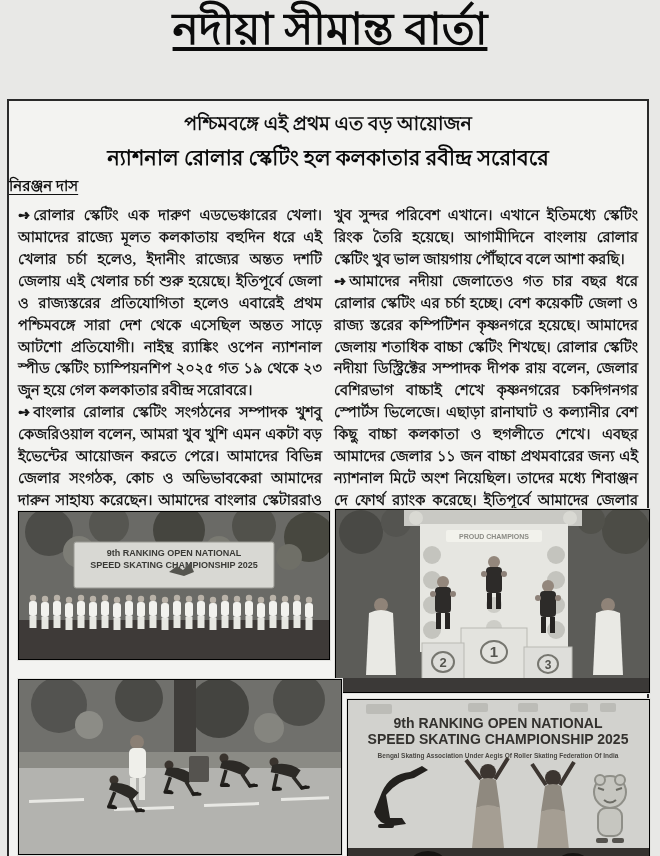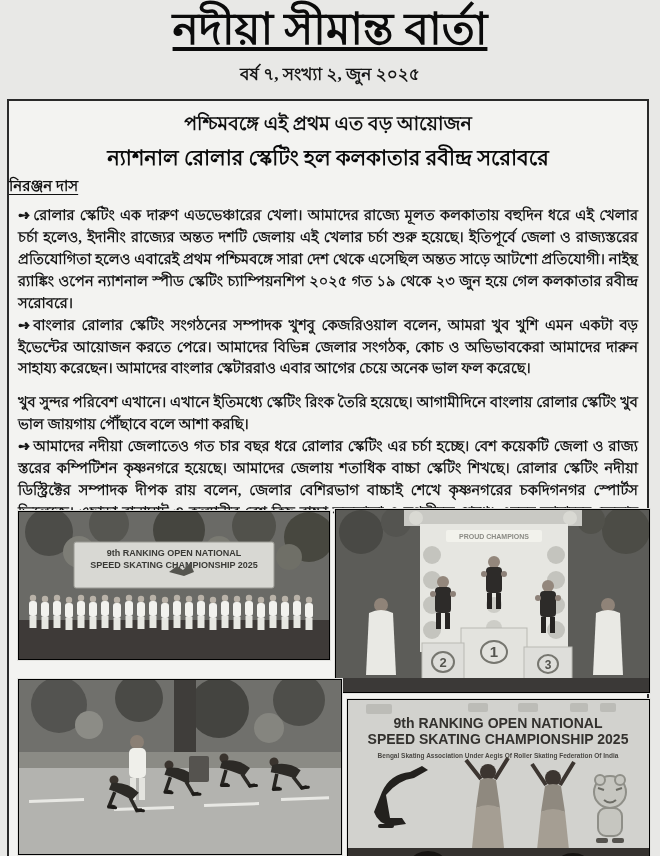--- a/index.html
+++ b/index.html
@@ -30,21 +30,21 @@
     margin:4px 10px 0 10px; text-align:center;
     font-size:21px; line-height:1.25; font-weight:700; color:#0a0a0a;
   }
   .byline{
     margin:3px 0 6px 0; text-align:left;
     font-size:15px; font-weight:700; text-decoration:underline;
     text-underline-offset:3px;
   }
   .columns{
     display:flex; gap:12px; padding:0 9px; box-sizing:border-box;
-    height:312px; overflow:hidden;flex-direction:column;
+    height:312px; overflow:hidden;
   }
   .col{ flex:1 1 0; }
   .col p{
     margin:0; font-size:14.6px; line-height:1.5; text-align:justify;
     font-weight:600; color:#161616;
   }
   .lead-glyph{ font-weight:700; padding-right:3px; }
   
   .photo{
     position:absolute; background:#777; border:1px solid #000000;
@@ -57,21 +57,20 @@
   .photo-stage { left:338px; top:598px; width:301px; height:162px; }
   svg text{ font-family:"Liberation Sans", sans-serif; }
 </style>
 </head>
 <body>
 
 <div class="page">
 
   <header class="masthead">
     <h1 class="masthead-title">নদীয়া সীমান্ত বার্তা</h1>
-    <div class="issue-line">বর্ষ ৭, সংখ্যা ২, জুন ২০২৫</div>
   </header>
 
   <section class="article-box">
     <div class="kicker">পশ্চিমবঙ্গে এই প্রথম এত বড় আয়োজন</div>
     <h2 class="headline">ন্যাশনাল রোলার স্কেটিং হল কলকাতার রবীন্দ্র সরোবরে</h2>
     <div class="byline">নিরঞ্জন দাস</div>
 
     <div class="columns">
       <div class="col">
         <p><span class="lead-glyph">➺</span><span>রোলার স্কেটিং এক দারুণ এডভেঞ্চারের খেলা। আমাদের রাজ্যে মূলত কলকাতায় বহুদিন ধরে এই খেলার চর্চা হলেও, ইদানীং রাজ্যের অন্তত দশটি জেলায় এই খেলার চর্চা শুরু হয়েছে। ইতিপূর্বে জেলা ও রাজ্যস্তরের প্রতিযোগিতা হলেও এবারেই প্রথম পশ্চিমবঙ্গে সারা দেশ থেকে এসেছিল অন্তত সাড়ে আটশো প্রতিযোগী। নাইন্থ র‍্যাঙ্কিং ওপেন ন্যাশনাল স্পীড স্কেটিং চ্যাম্পিয়নশিপ ২০২৫ গত ১৯ থেকে ২৩ জুন হয়ে গেল কলকাতার রবীন্দ্র সরোবরে।</span></p>

